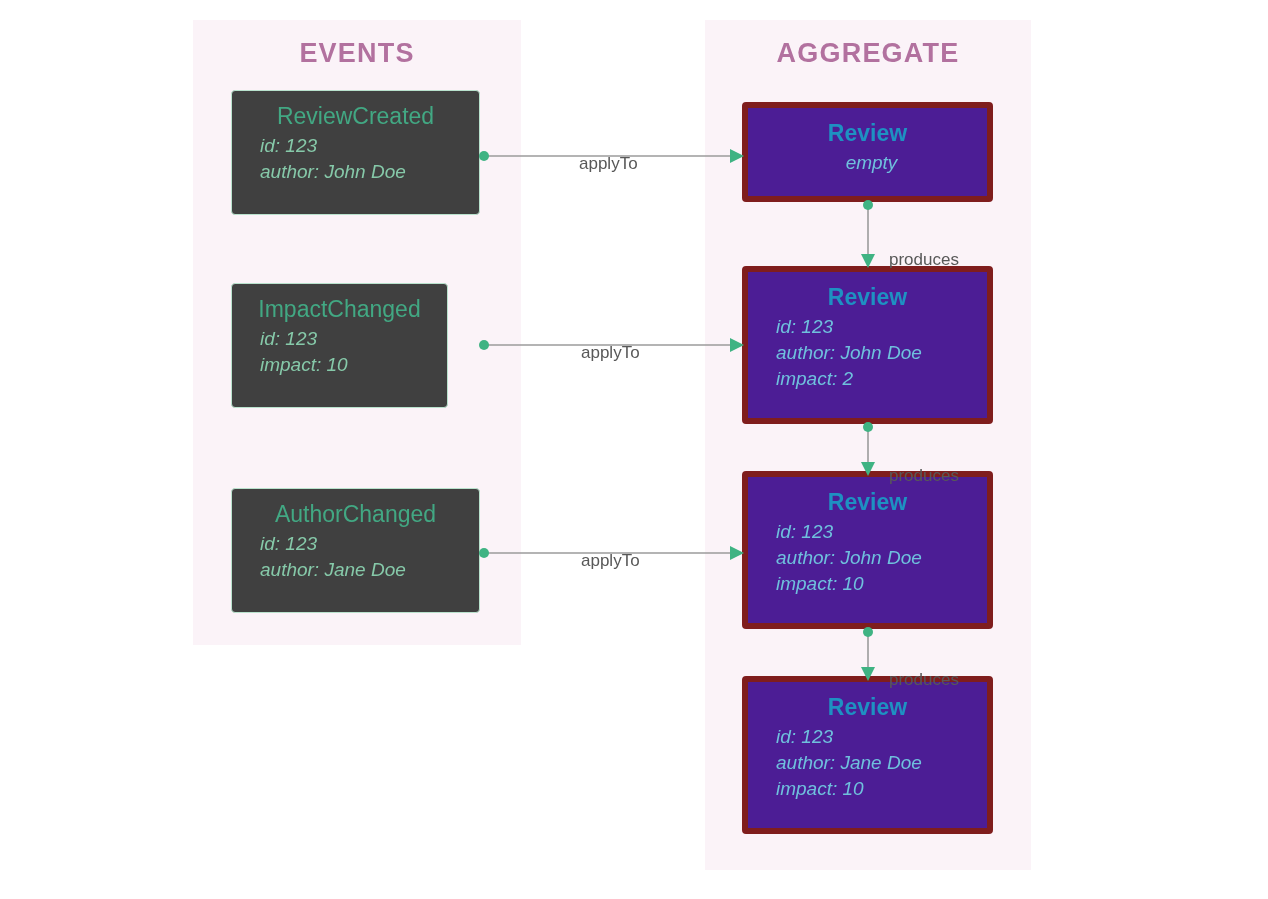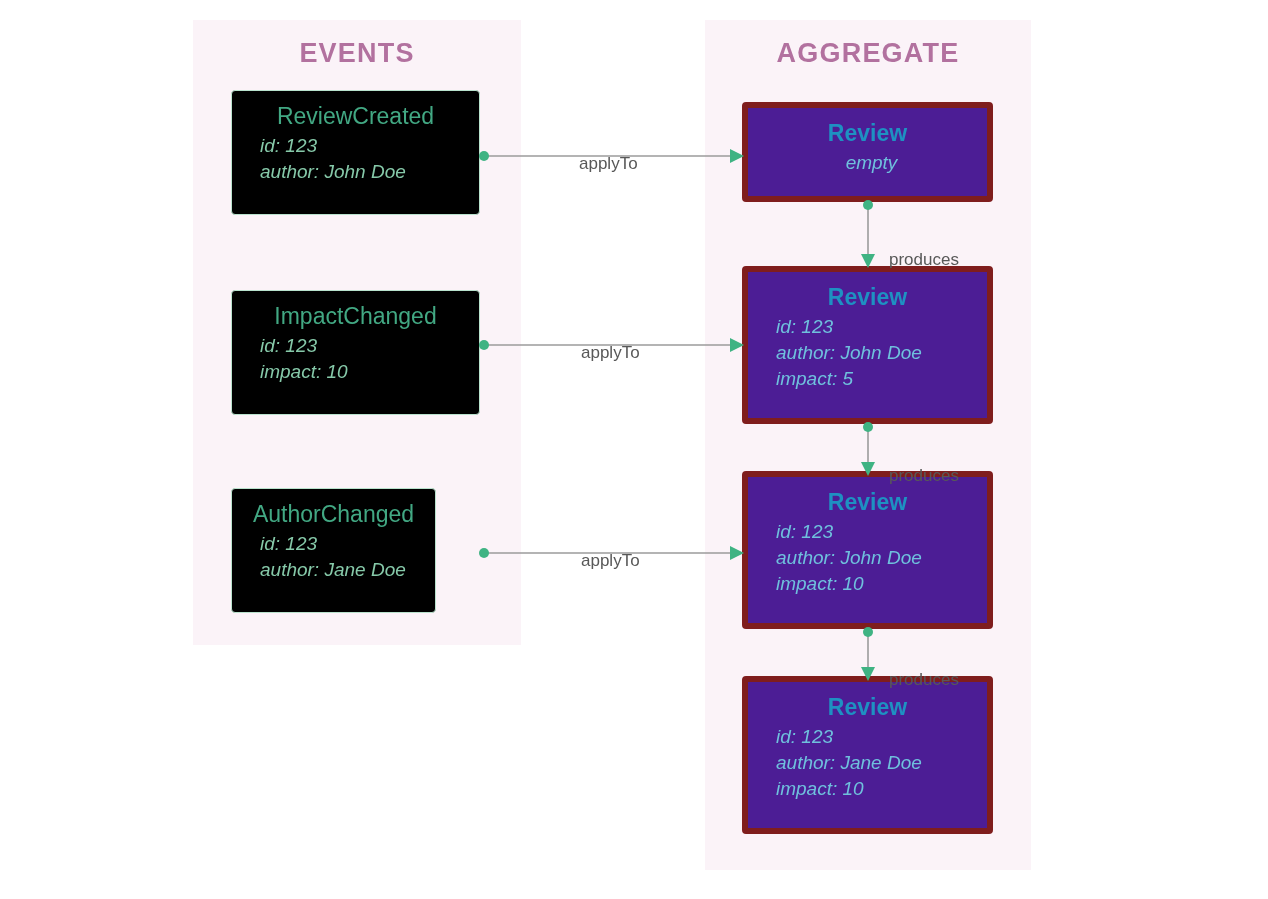--- a/index.html
+++ b/index.html
@@ -54,21 +54,21 @@
     padding-left: 28px;
     white-space: nowrap;
   }
   .node .node-body.centered {
     text-align: center;
     padding-left: 8px;
   }
 
   
   .event-node {
-    background: #000000;
+    background: #404040;
     border: 1px solid #b9e2cd;
   }
   .event-node .node-title { color: #42a883; font-weight: normal; }
   .event-node .node-body  { color: #86c9a9; }
 
   
   .agg-node {
     background: #4c1d95;
     border: 6px solid #7f1d1d;
   }
@@ -99,42 +99,42 @@
   <div class="panel" id="panel-aggregate">
     <div class="panel-title">AGGREGATE</div>
   </div>
 
   <div class="node event-node" style="left:231px; top:90px; width:249px; height:125px;">
     <div class="node-title">ReviewCreated</div>
     <div class="node-body">id: 123</div>
     <div class="node-body">author: John Doe</div>
   </div>
 
-  <div class="node event-node" style="left:231px; top:290px; width:249px; height:125px;">
+  <div class="node event-node" style="left:231px; top:283px; width:217px; height:125px;">
     <div class="node-title">ImpactChanged</div>
     <div class="node-body">id: 123</div>
     <div class="node-body">impact: 10</div>
   </div>
 
-  <div class="node event-node" style="left:231px; top:488px; width:205px; height:125px;">
+  <div class="node event-node" style="left:231px; top:488px; width:249px; height:125px;">
     <div class="node-title">AuthorChanged</div>
     <div class="node-body">id: 123</div>
     <div class="node-body">author: Jane Doe</div>
   </div>
 
   <div class="node agg-node" style="left:742px; top:102px; width:251px; height:100px;">
     <div class="node-title">Review</div>
     <div class="node-body centered">empty</div>
   </div>
 
   <div class="node agg-node" style="left:742px; top:266px; width:251px; height:158px;">
     <div class="node-title">Review</div>
     <div class="node-body">id: 123</div>
     <div class="node-body">author: John Doe</div>
-    <div class="node-body">impact: 5</div>
+    <div class="node-body">impact: 2</div>
   </div>
 
   <div class="node agg-node" style="left:742px; top:471px; width:251px; height:158px;">
     <div class="node-title">Review</div>
     <div class="node-body">id: 123</div>
     <div class="node-body">author: John Doe</div>
     <div class="node-body">impact: 10</div>
   </div>
 
   <div class="node agg-node" style="left:742px; top:676px; width:251px; height:158px;">

